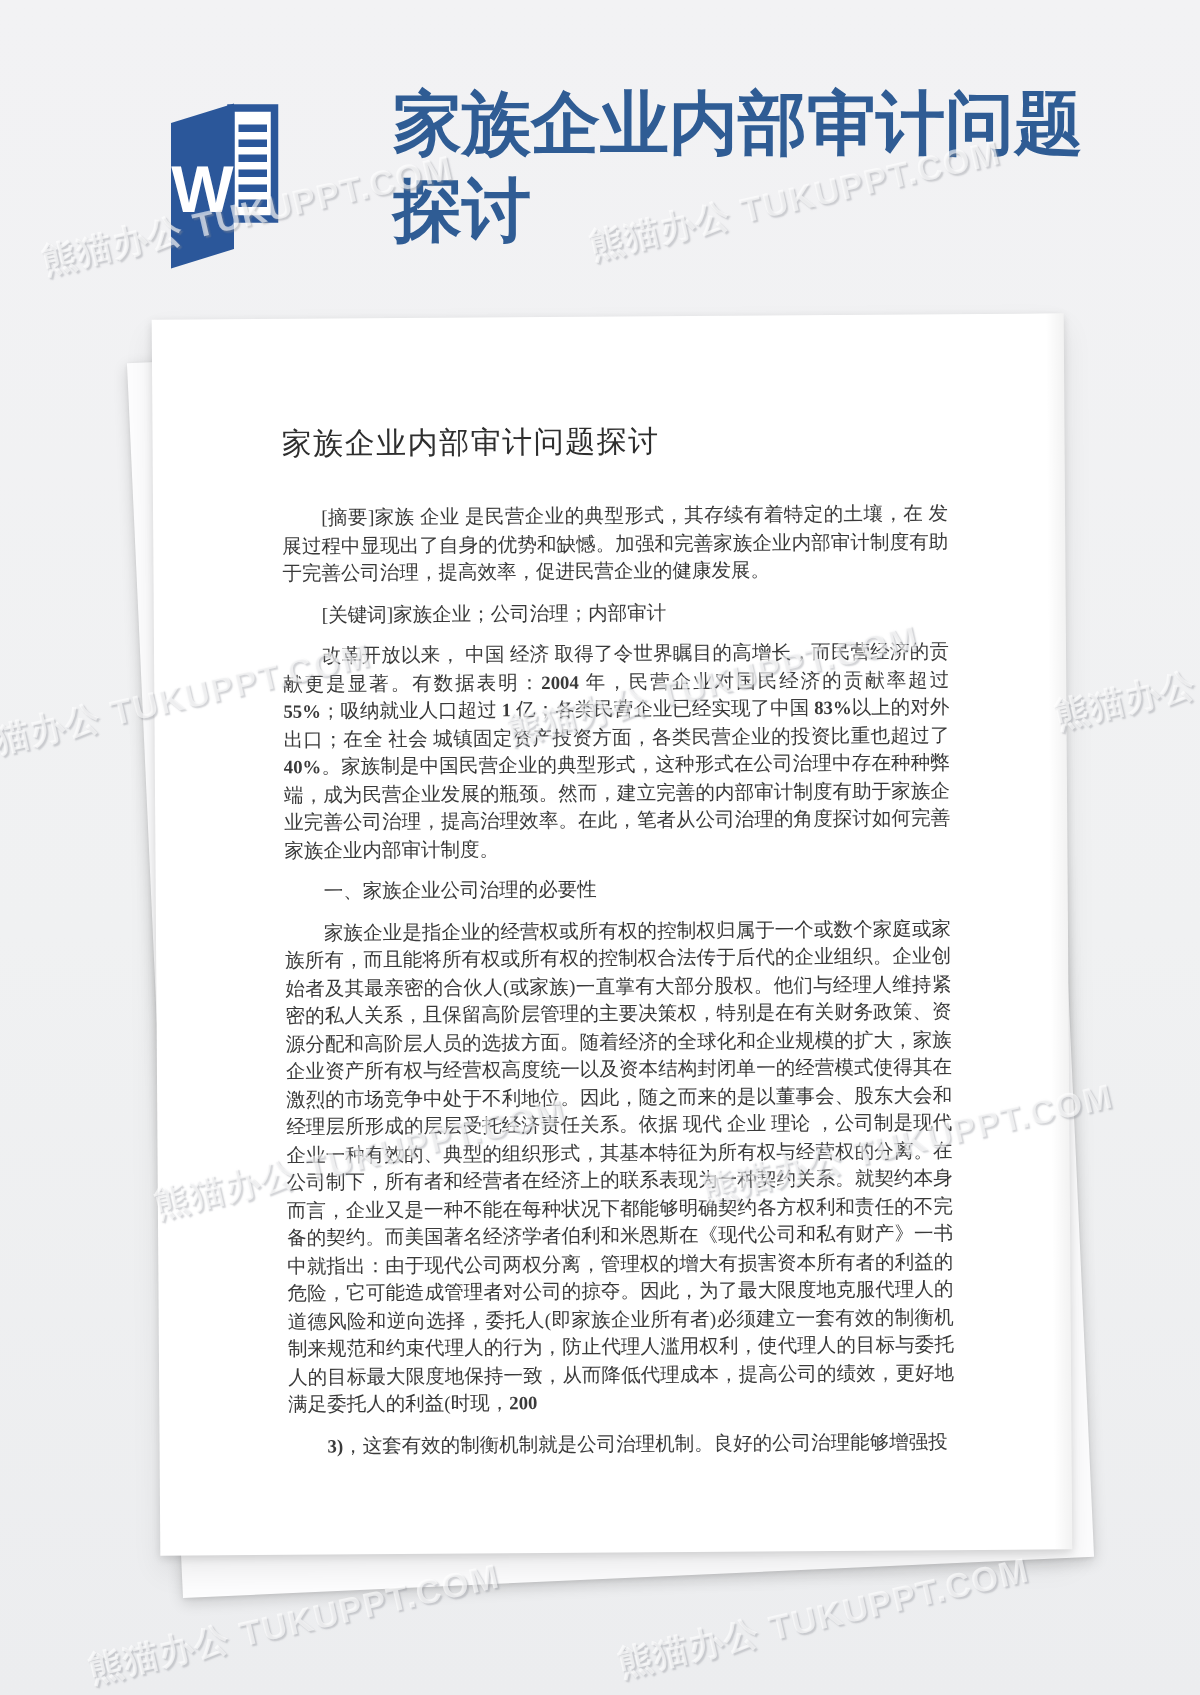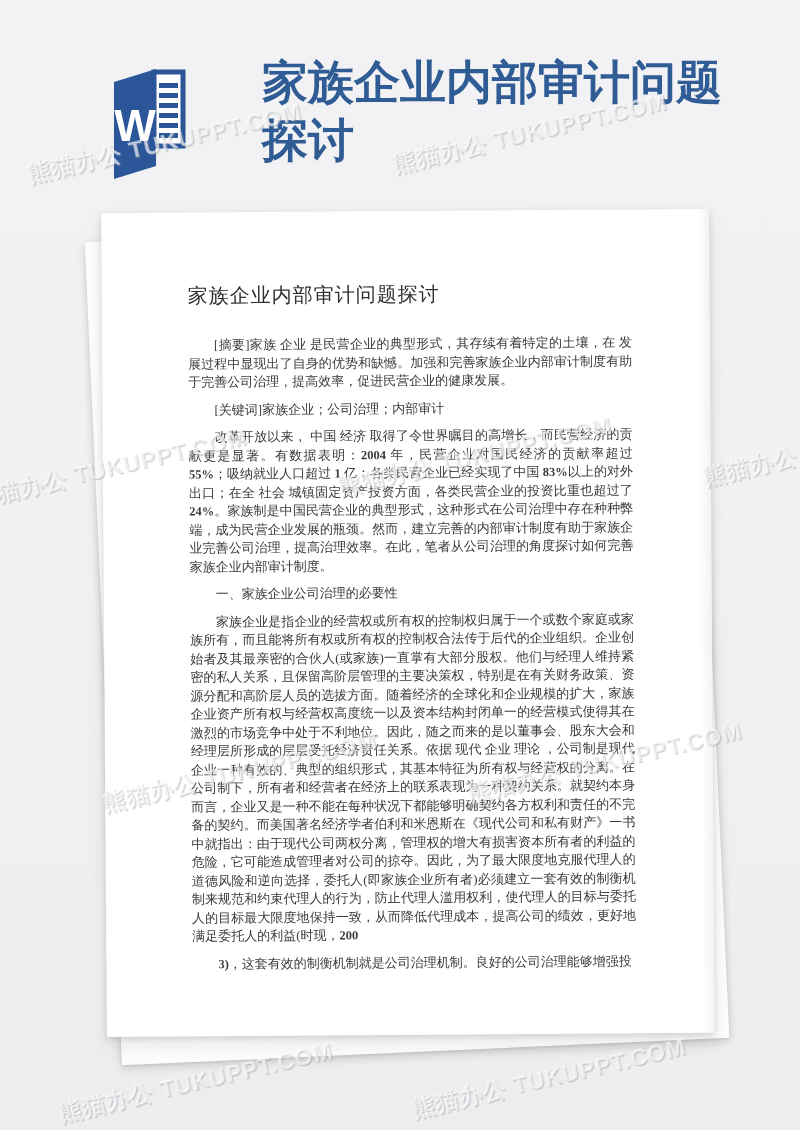--- a/index.html
+++ b/index.html
@@ -78,21 +78,21 @@
 
 <h1 class="header-title">家族企业内部审计问题探讨</h1>
 
 <div class="page-back"></div>
 
 <div class="page">
   <h2 class="doc-title">家族企业内部审计问题探讨</h2>
   <div>
       <p class="doc-par">[摘要]家族 企业 是民营企业的典型形式，其存续有着特定的土壤，在 发展过程中显现出了自身的优势和缺憾。加强和完善家族企业内部审计制度有助于完善公司治理，提高效率，促进民营企业的健康发展。</p>
       <p class="doc-par">[关键词]家族企业；公司治理；内部审计</p>
-      <p class="doc-par">改革开放以来， 中国 经济 取得了令世界瞩目的高增长，而民营经济的贡献更是显著。有数据表明：<b class="n">2004</b> 年，民营企业对国民经济的贡献率超过 <b class="n">55%</b>；吸纳就业人口超过 <b class="n">1</b> 亿；各类民营企业已经实现了中国 <b class="n">83%</b>以上的对外出口；在全 社会 城镇固定资产投资方面，各类民营企业的投资比重也超过了 <b class="n">24%</b>。家族制是中国民营企业的典型形式，这种形式在公司治理中存在种种弊端，成为民营企业发展的瓶颈。然而，建立完善的内部审计制度有助于家族企业完善公司治理，提高治理效率。在此，笔者从公司治理的角度探讨如何完善家族企业内部审计制度。</p>
+      <p class="doc-par">改革开放以来， 中国 经济 取得了令世界瞩目的高增长，而民营经济的贡献更是显著。有数据表明：<b class="n">2004</b> 年，民营企业对国民经济的贡献率超过 <b class="n">55%</b>；吸纳就业人口超过 <b class="n">1</b> 亿；各类民营企业已经实现了中国 <b class="n">83%</b>以上的对外出口；在全 社会 城镇固定资产投资方面，各类民营企业的投资比重也超过了 <b class="n">40%</b>。家族制是中国民营企业的典型形式，这种形式在公司治理中存在种种弊端，成为民营企业发展的瓶颈。然而，建立完善的内部审计制度有助于家族企业完善公司治理，提高治理效率。在此，笔者从公司治理的角度探讨如何完善家族企业内部审计制度。</p>
       <p class="doc-par">一、家族企业公司治理的必要性</p>
       <p class="doc-par">家族企业是指企业的经营权或所有权的控制权归属于一个或数个家庭或家族所有，而且能将所有权或所有权的控制权合法传于后代的企业组织。企业创始者及其最亲密的合伙人(或家族)一直掌有大部分股权。他们与经理人维持紧密的私人关系，且保留高阶层管理的主要决策权，特别是在有关财务政策、资源分配和高阶层人员的选拔方面。随着经济的全球化和企业规模的扩大，家族企业资产所有权与经营权高度统一以及资本结构封闭单一的经营模式使得其在激烈的市场竞争中处于不利地位。因此，随之而来的是以董事会、股东大会和经理层所形成的层层受托经济责任关系。依据 现代 企业 理论 ，公司制是现代企业一种有效的、典型的组织形式，其基本特征为所有权与经营权的分离。在公司制下，所有者和经营者在经济上的联系表现为一种契约关系。就契约本身而言，企业又是一种不能在每种状况下都能够明确契约各方权利和责任的不完备的契约。而美国著名经济学者伯利和米恩斯在《现代公司和私有财产》一书中就指出：由于现代公司两权分离，管理权的增大有损害资本所有者的利益的危险，它可能造成管理者对公司的掠夺。因此，为了最大限度地克服代理人的道德风险和逆向选择，委托人(即家族企业所有者)必须建立一套有效的制衡机制来规范和约束代理人的行为，防止代理人滥用权利，使代理人的目标与委托人的目标最大限度地保持一致，从而降低代理成本，提高公司的绩效，更好地满足委托人的利益(时现，<b class="n">200</b></p>
       <p class="doc-par"><b class="n">3)</b>，这套有效的制衡机制就是公司治理机制。良好的公司治理能够增强投</p>
     </div>
 </div>
 
 <div class="wm-layer">
   <span class="wm" style="left:165px; top:143px;">熊猫办公 TUKUPPT.COM</span>
   <span class="wm" style="left:530px; top:133px;">熊猫办公 TUKUPPT.COM</span>
   <span class="wm" style="left:110px; top:468px;">熊猫办公 TUKUPPT.COM</span>

